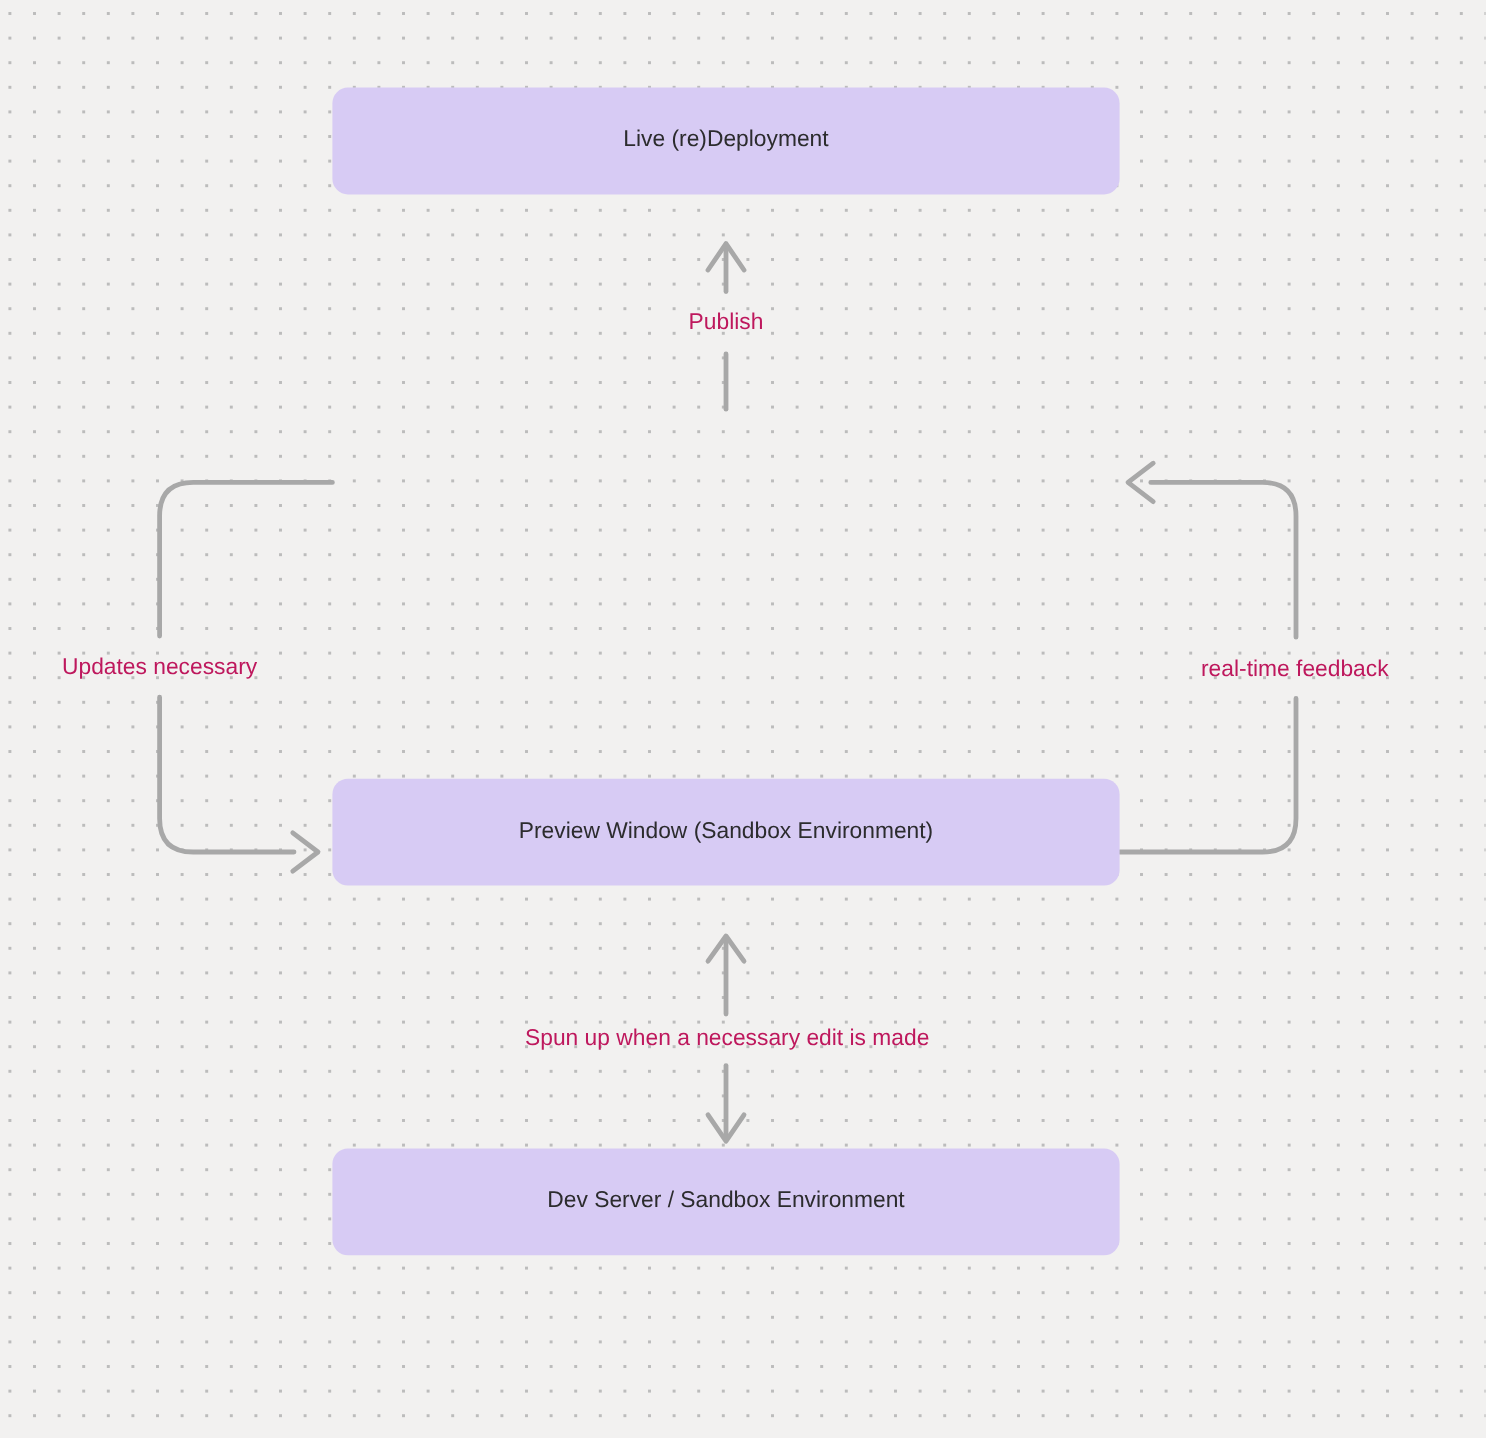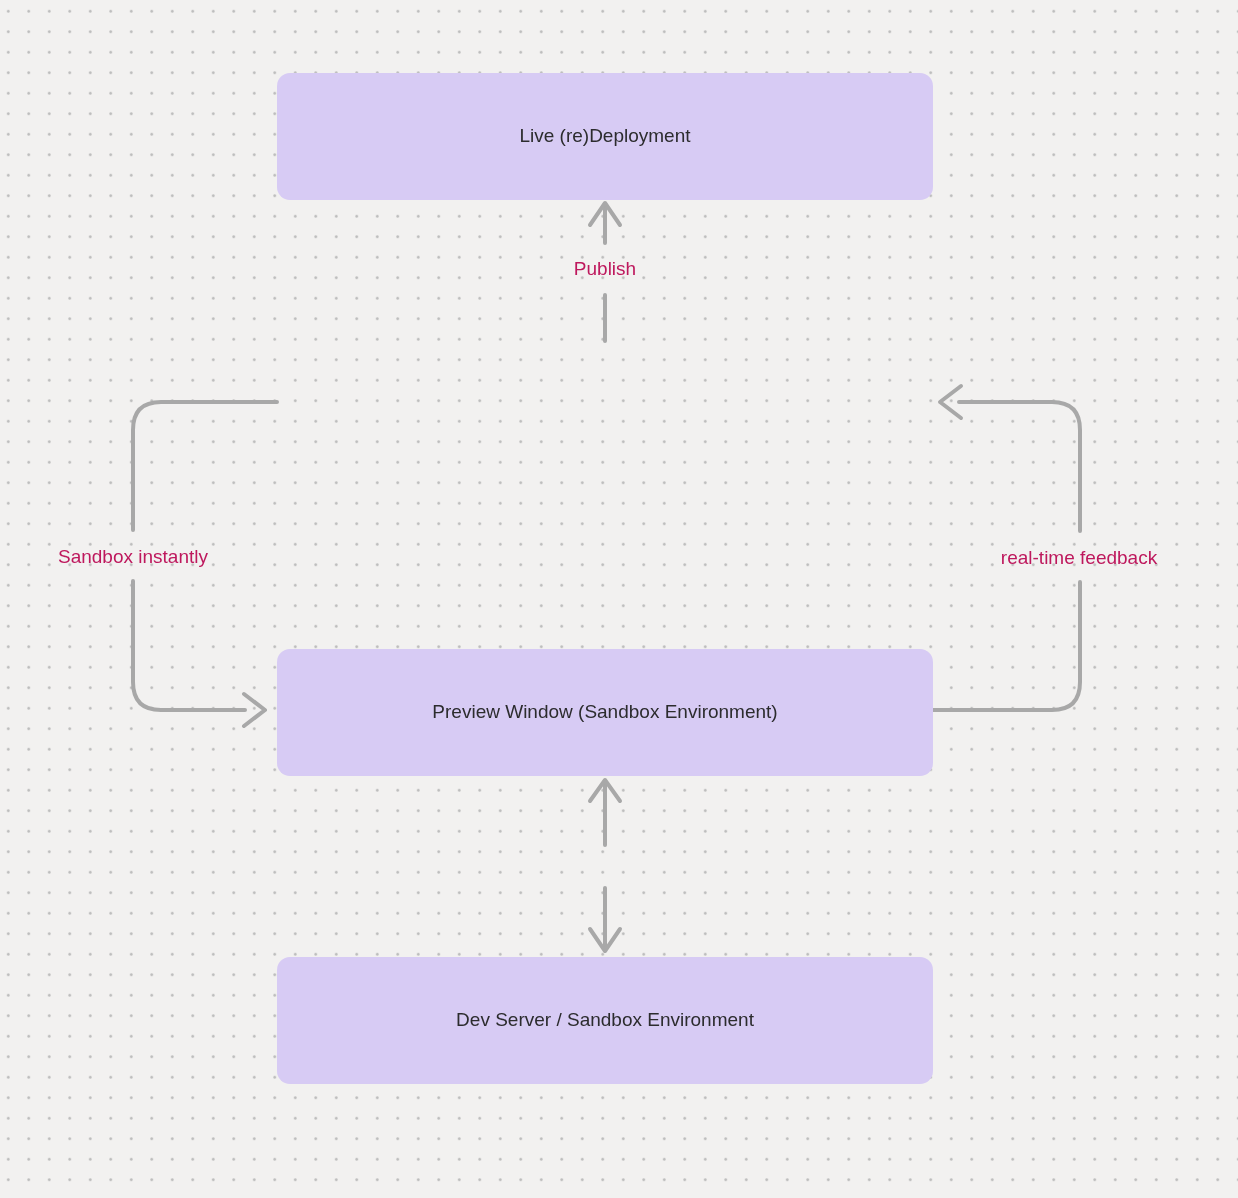--- a/index.html
+++ b/index.html
@@ -20,21 +20,21 @@
     inset: 0;
   }
   .connectors {
     position: absolute;
     left: 0; top: 0;
   }
   .node {
     position: absolute;
     left: 277px;
     width: 656px;
-    height: 127px;
+    height: 89px;
     background: #d7cbf4;
     border-radius: 13px;
     display: flex;
     align-items: center;
     justify-content: center;
   }
   .node-label {
     font-size: 19px;
     line-height: 1.3;
     color: #2c2c2e;
@@ -93,18 +93,19 @@
   <div class="node" style="top:649px">
     <span class="node-label">Preview Window (Sandbox Environment)</span>
   </div>
 
   <div class="node" style="top:957px">
     <span class="node-label">Dev Server / Sandbox Environment</span>
   </div>
 
   <div class="edge-label" style="left:605px; top:269px">Publish</div>
 
-  <div class="edge-label" style="left:133px; top:557px">Sandbox instantly</div>
+  <div class="edge-label" style="left:133px; top:557px">Updates necessary</div>
 
   <div class="edge-label" style="left:1079px; top:558px">real-time feedback</div>
 
+  <div class="edge-label" style="left:606px; top:866px">Spun up when a necessary edit is made</div>
 
 </div>
 
 </body></html>

